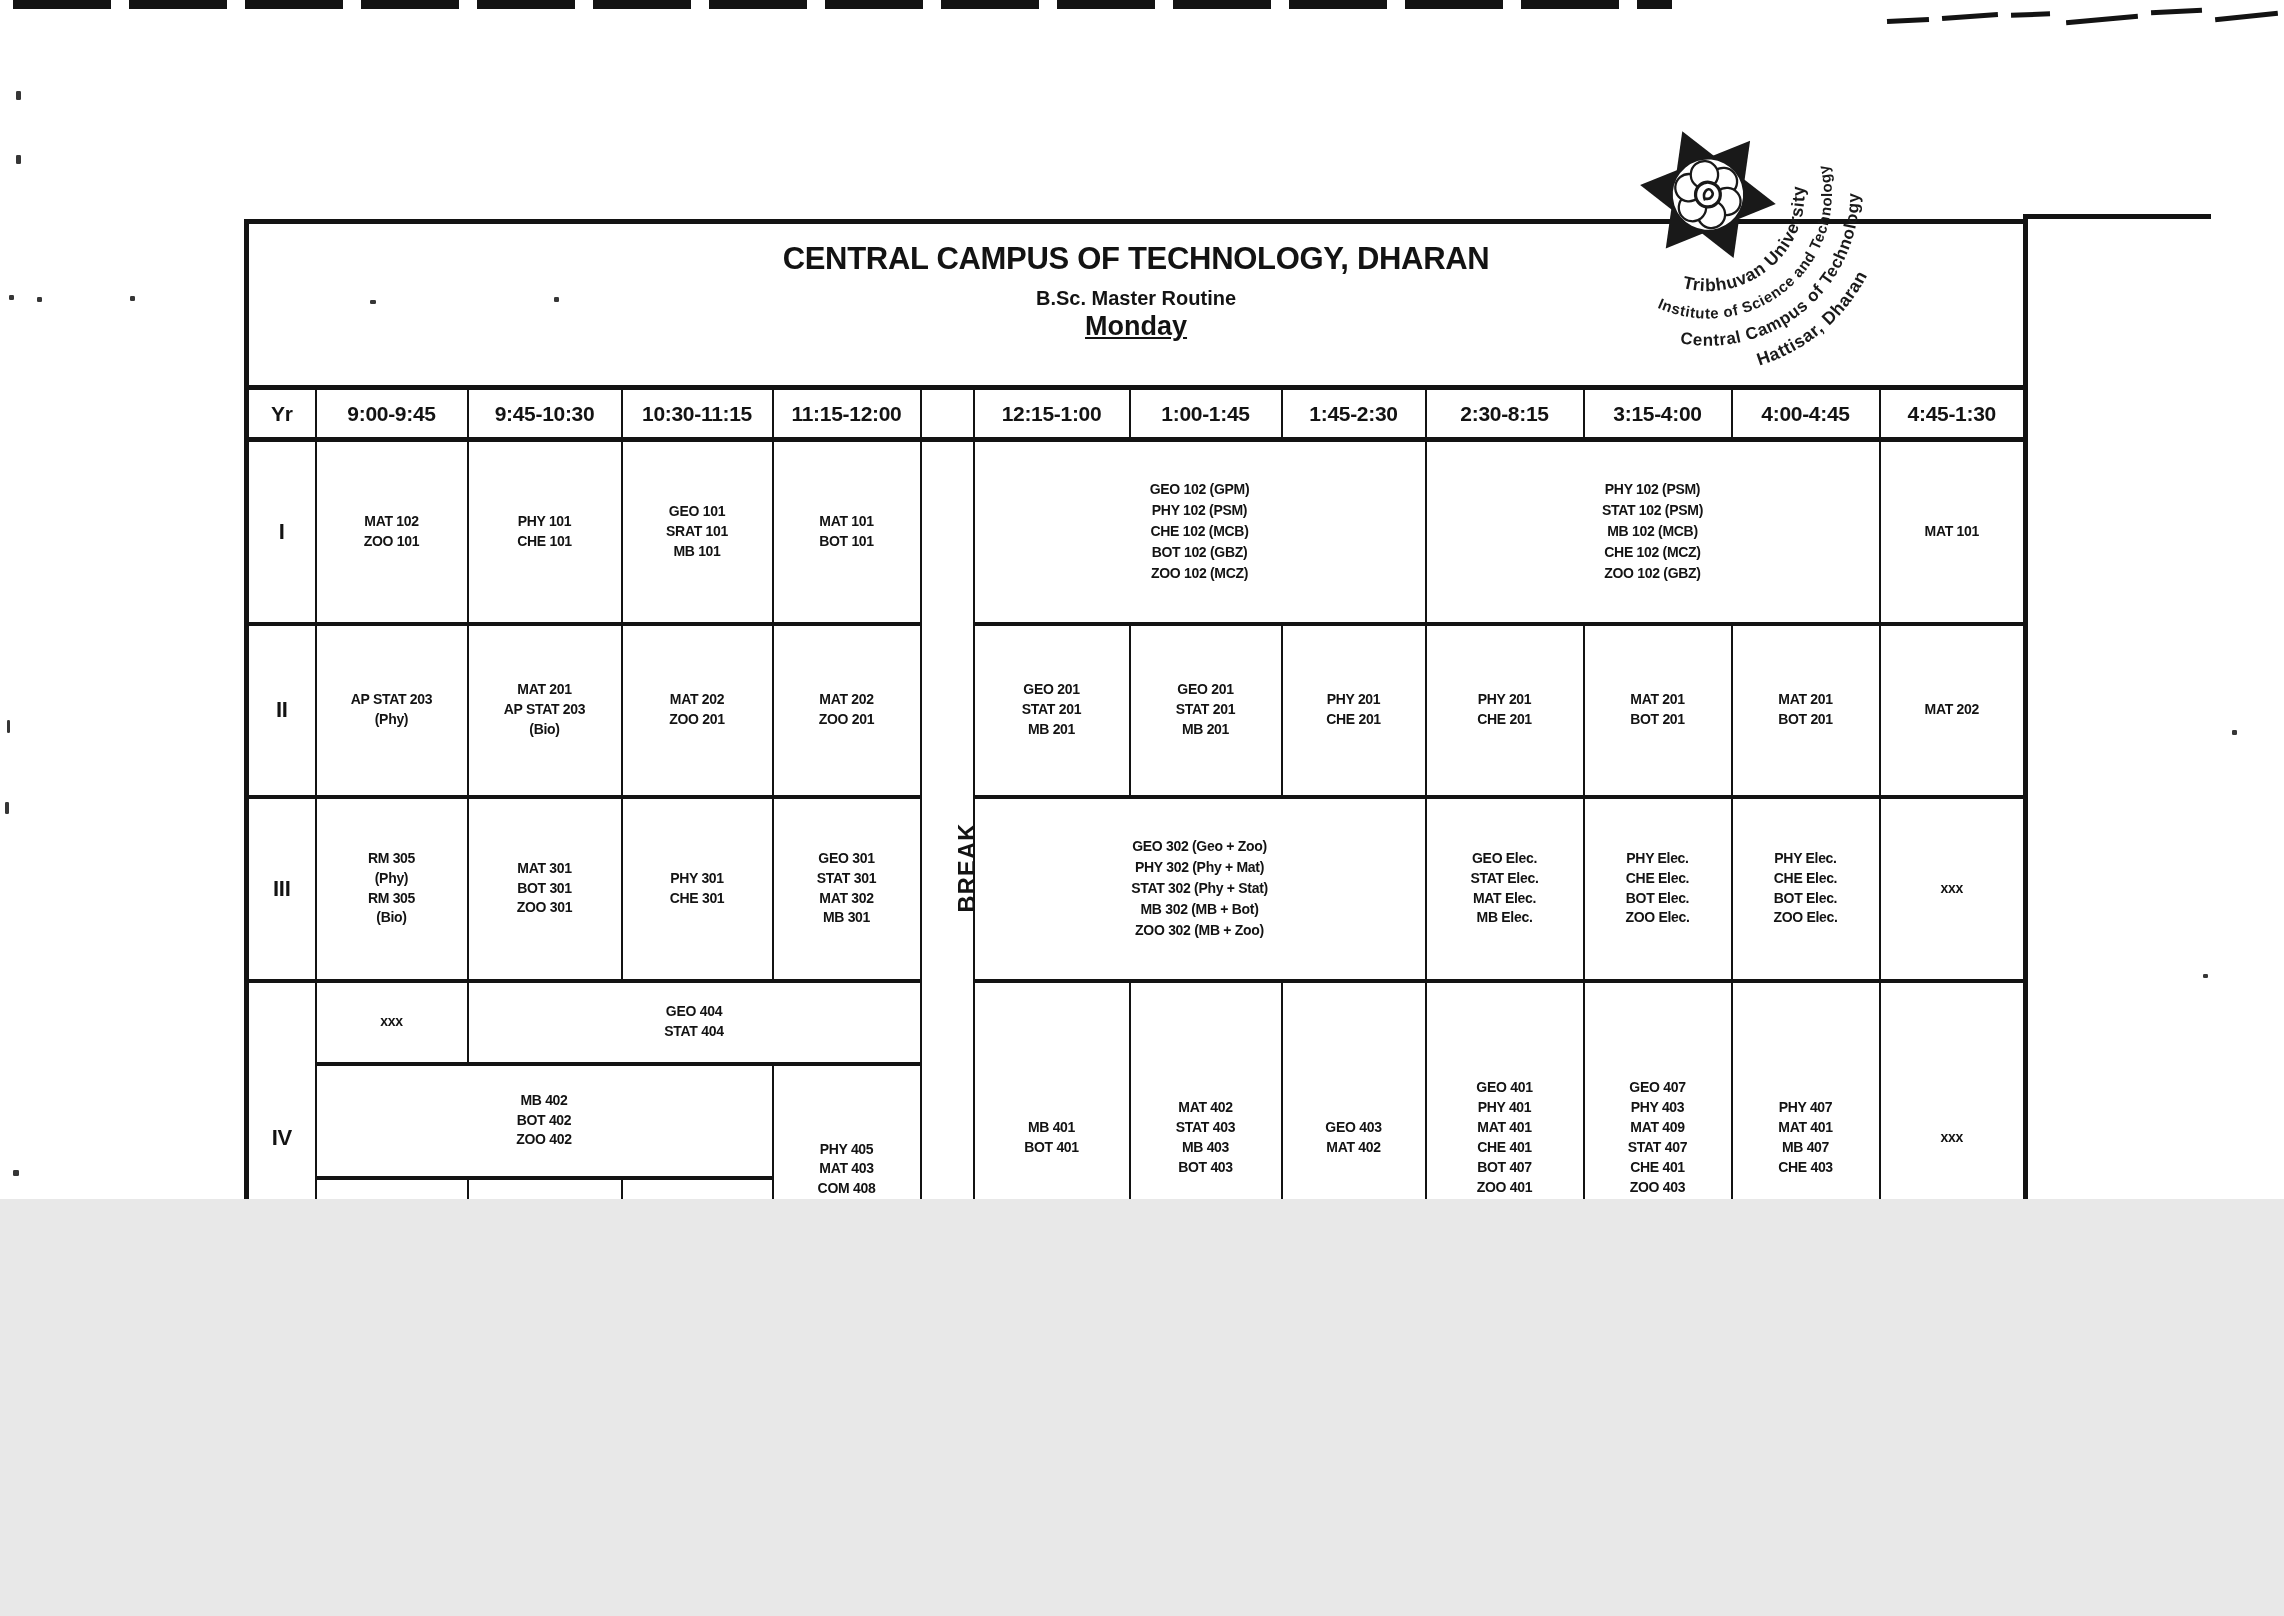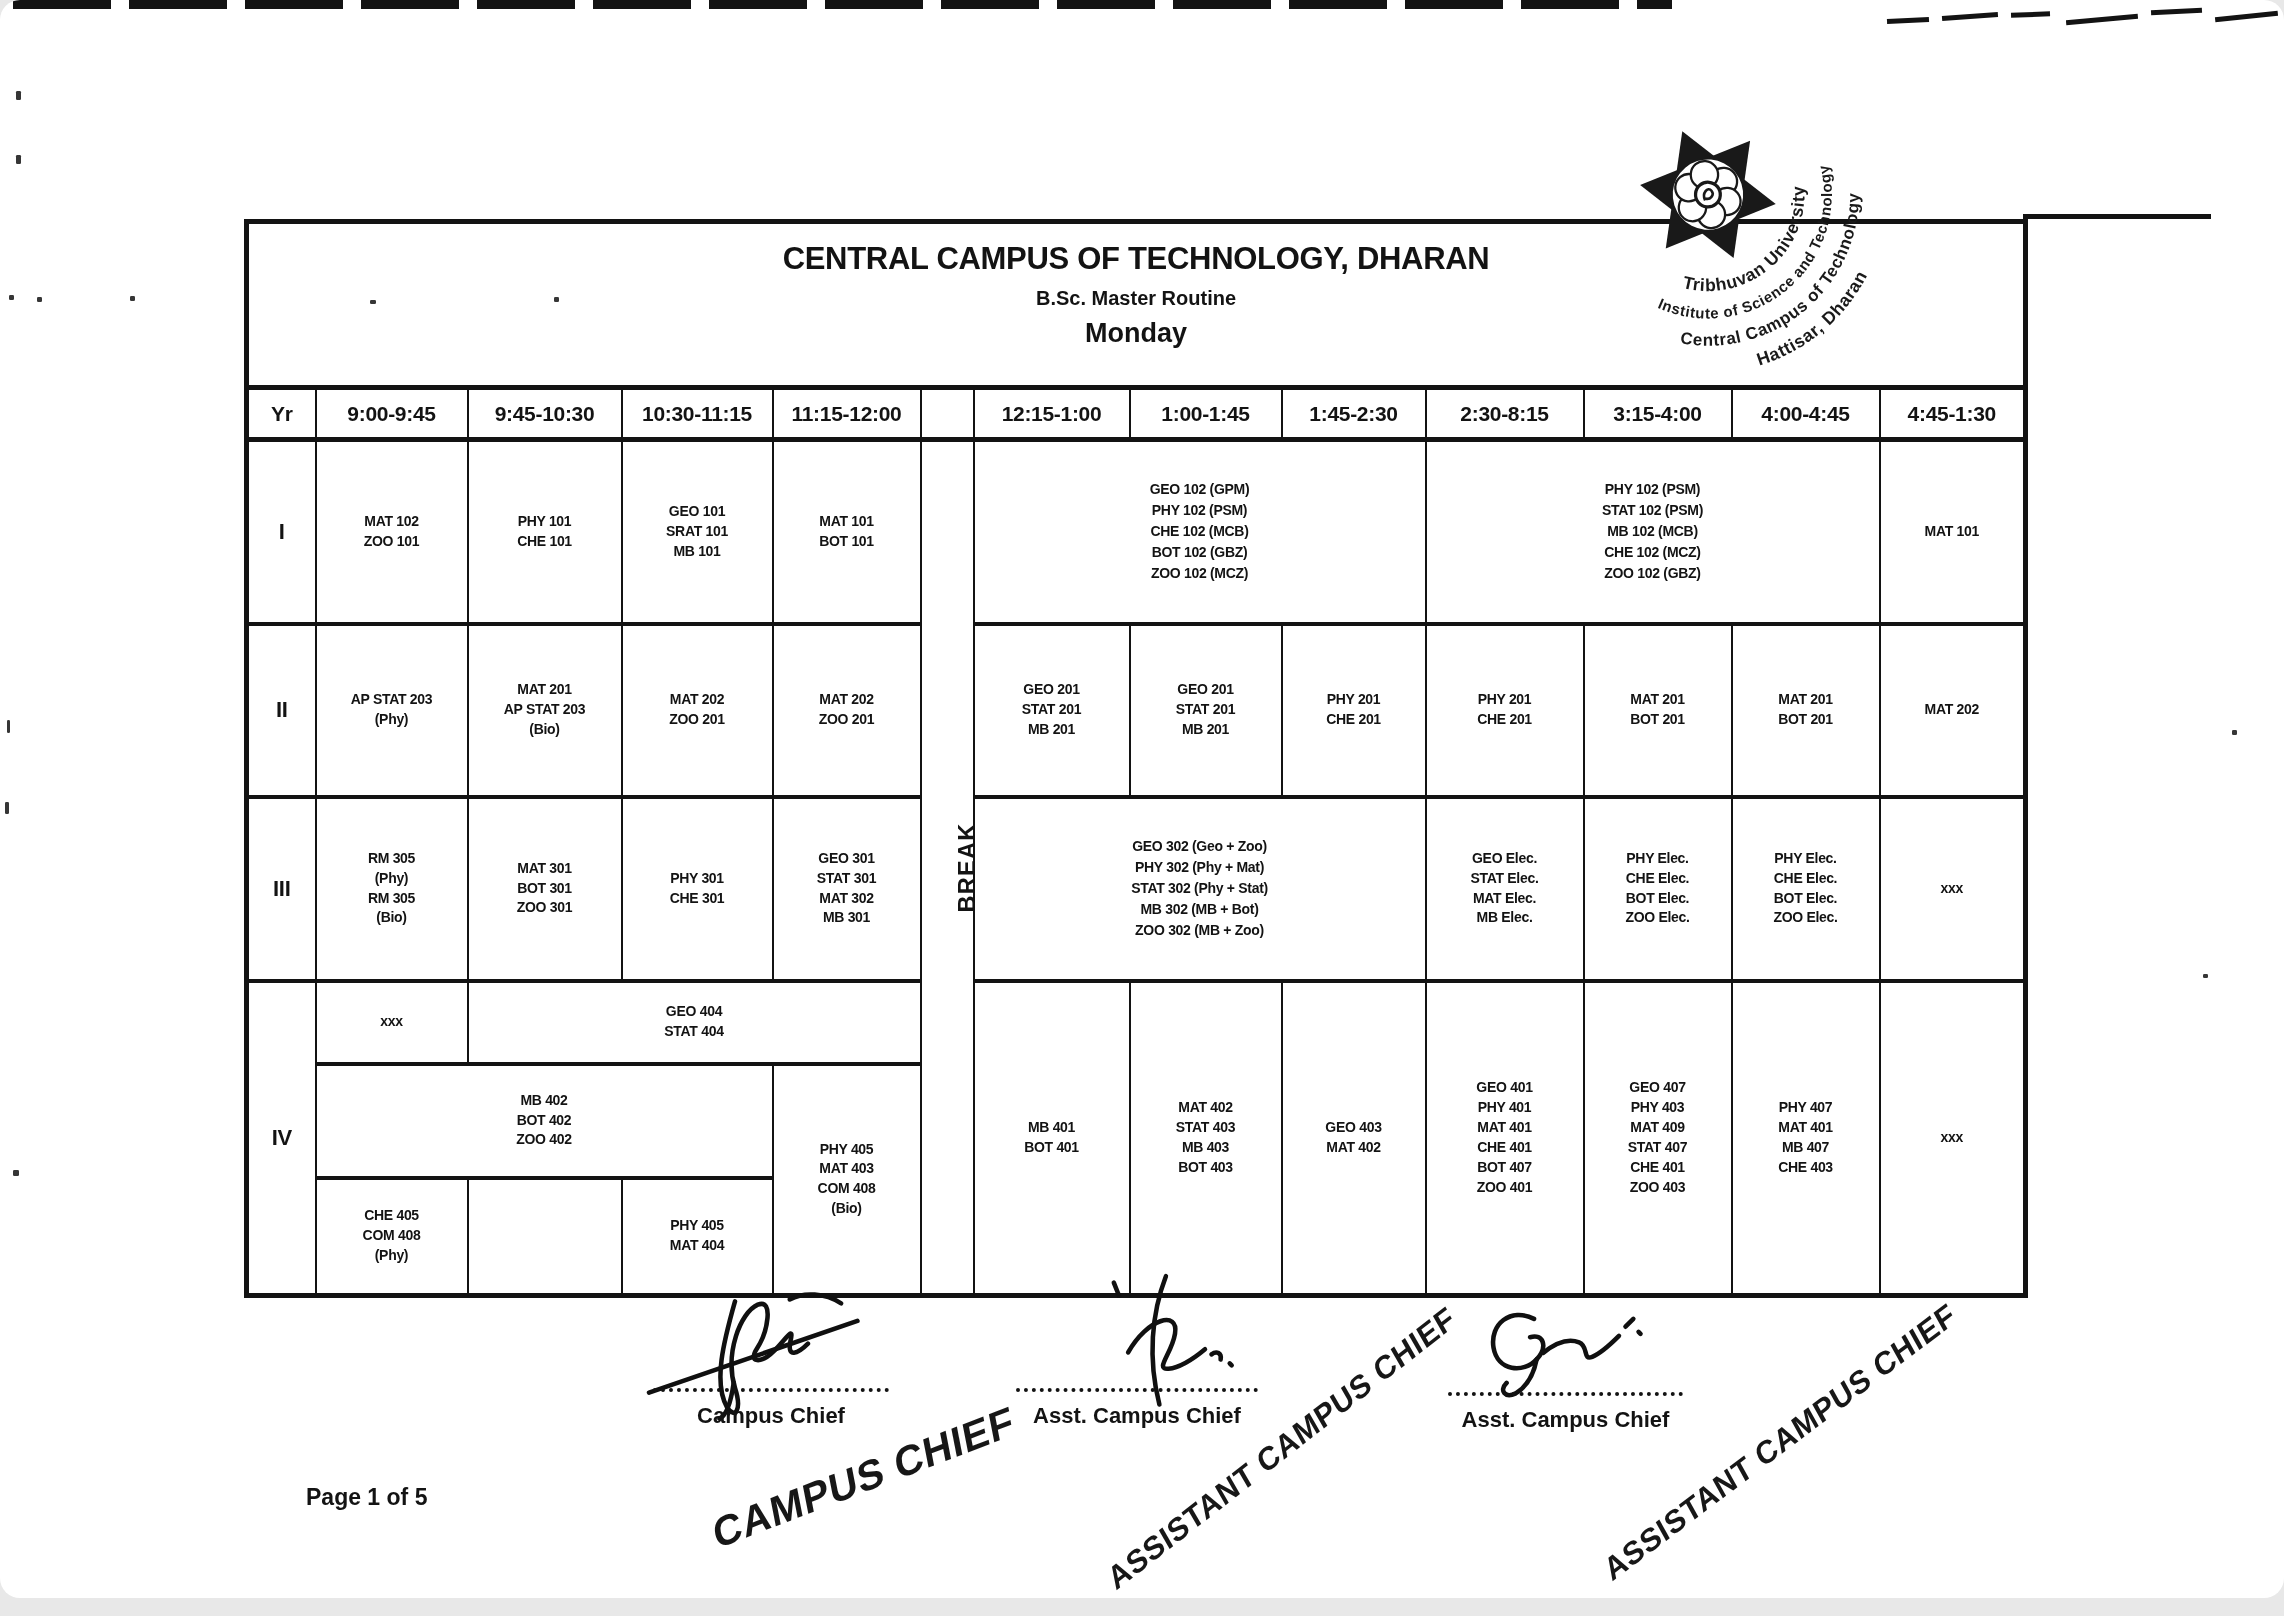--- a/index.html
+++ b/index.html
@@ -1,21 +1,21 @@
 <!DOCTYPE html>
 <html style="--ink: #131313; --paper: #ffffff;font-size:10.4px"><head>
 <meta charset="utf-8">
 <style>
   :root { --ink:#131313; --paper:#ffffff; }
   * { box-sizing: border-box; }
   html,body { margin:0; padding:0; background:#e8e8e8; }
   .page {
-    position:relative; width:2284px; height:1598px;
+    position:relative; width:2284px; height:1199px;
     background:var(--paper); overflow:hidden;
-    font-family:"Liberation Sans", sans-serif; color:var(--ink);border-radius:20px;
+    font-family:"Liberation Sans", sans-serif; color:var(--ink);
   }
 
   
   .art { position:absolute; background:var(--ink); }
   .top-bar{
     left:13px; top:0; width:1659px; height:8.5px;
     background:repeating-linear-gradient(90deg, var(--ink) 0 98px, transparent 98px 116px);
   }
   .speck { border-radius:1.3px; opacity:.85; }
 
@@ -39,21 +39,21 @@
   tr.tr-y4b    { height:114px; }
   tr.tr-y4c    { height:118px; }
 
   tr.tr-title td { border-bottom-width:5.9px; vertical-align:top; padding-top:17px; }
   tr.tr-head th  { border-top-width:5.9px; border-bottom-width:5.9px; font-size:21px; letter-spacing:-0.3px; }
   tr.tr-y2 td, tr.tr-y3 td, tr.tr-y4a td, tr.tr-y4b td, tr.tr-y4c td { border-top-width:4.6px; }
   tr.tr-y1 td { border-top-width:5.9px; }
 
   .doc-title    { font-size:31px; font-weight:700; letter-spacing:-0.3px; }
   .doc-subtitle { font-size:20px; font-weight:700; margin-top:10.4px; }
-  .doc-day      { font-size:27px; font-weight:700; margin-top:8px; }
+  .doc-day      { font-size:27px; font-weight:700; margin-top:1px;text-decoration:underline; }
 
   .ct { white-space:pre-line; font-size:14px; line-height:1.42; letter-spacing:-0.3px; }
   .ct-wide { line-height:1.5; }
   .year-cell .ct { font-size:22px; }
   .break-cell { }
   .vtext { display:inline-block; transform:rotate(-90deg); white-space:nowrap;
            font-size:23.5px; font-weight:700; letter-spacing:1.3px; }
 
   
   .logo { position:absolute; left:1545px; top:46px; width:378px; height:378px; }

